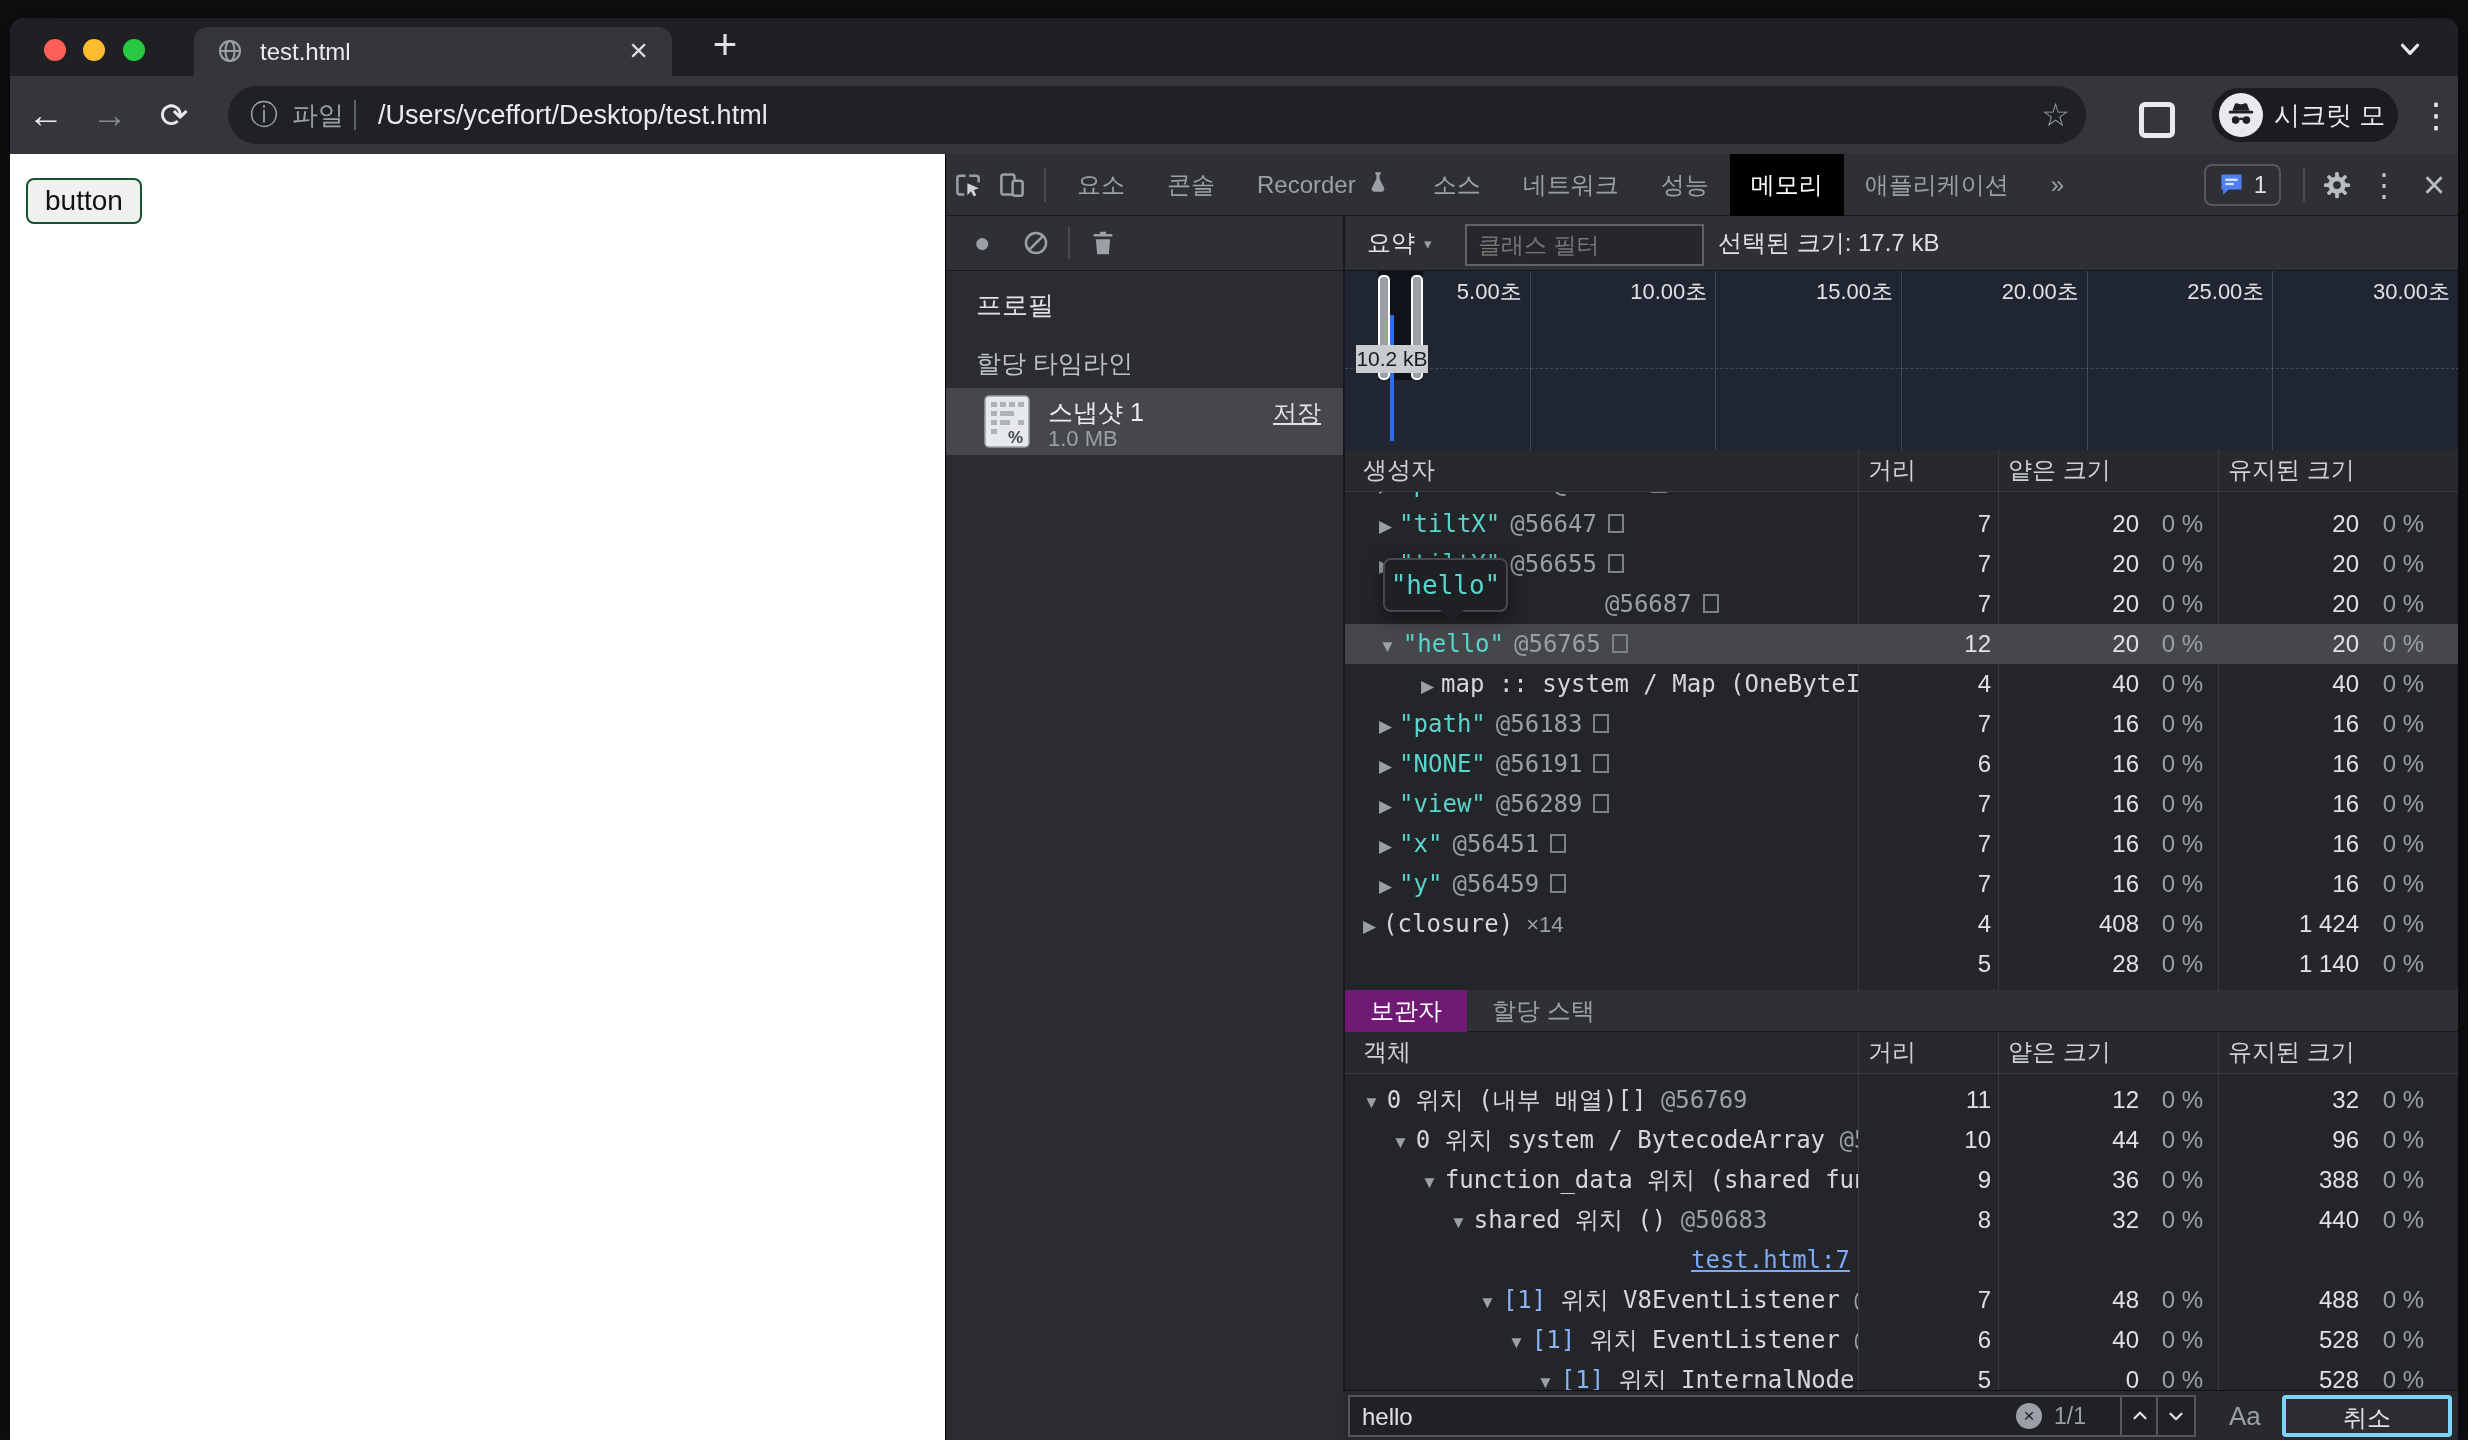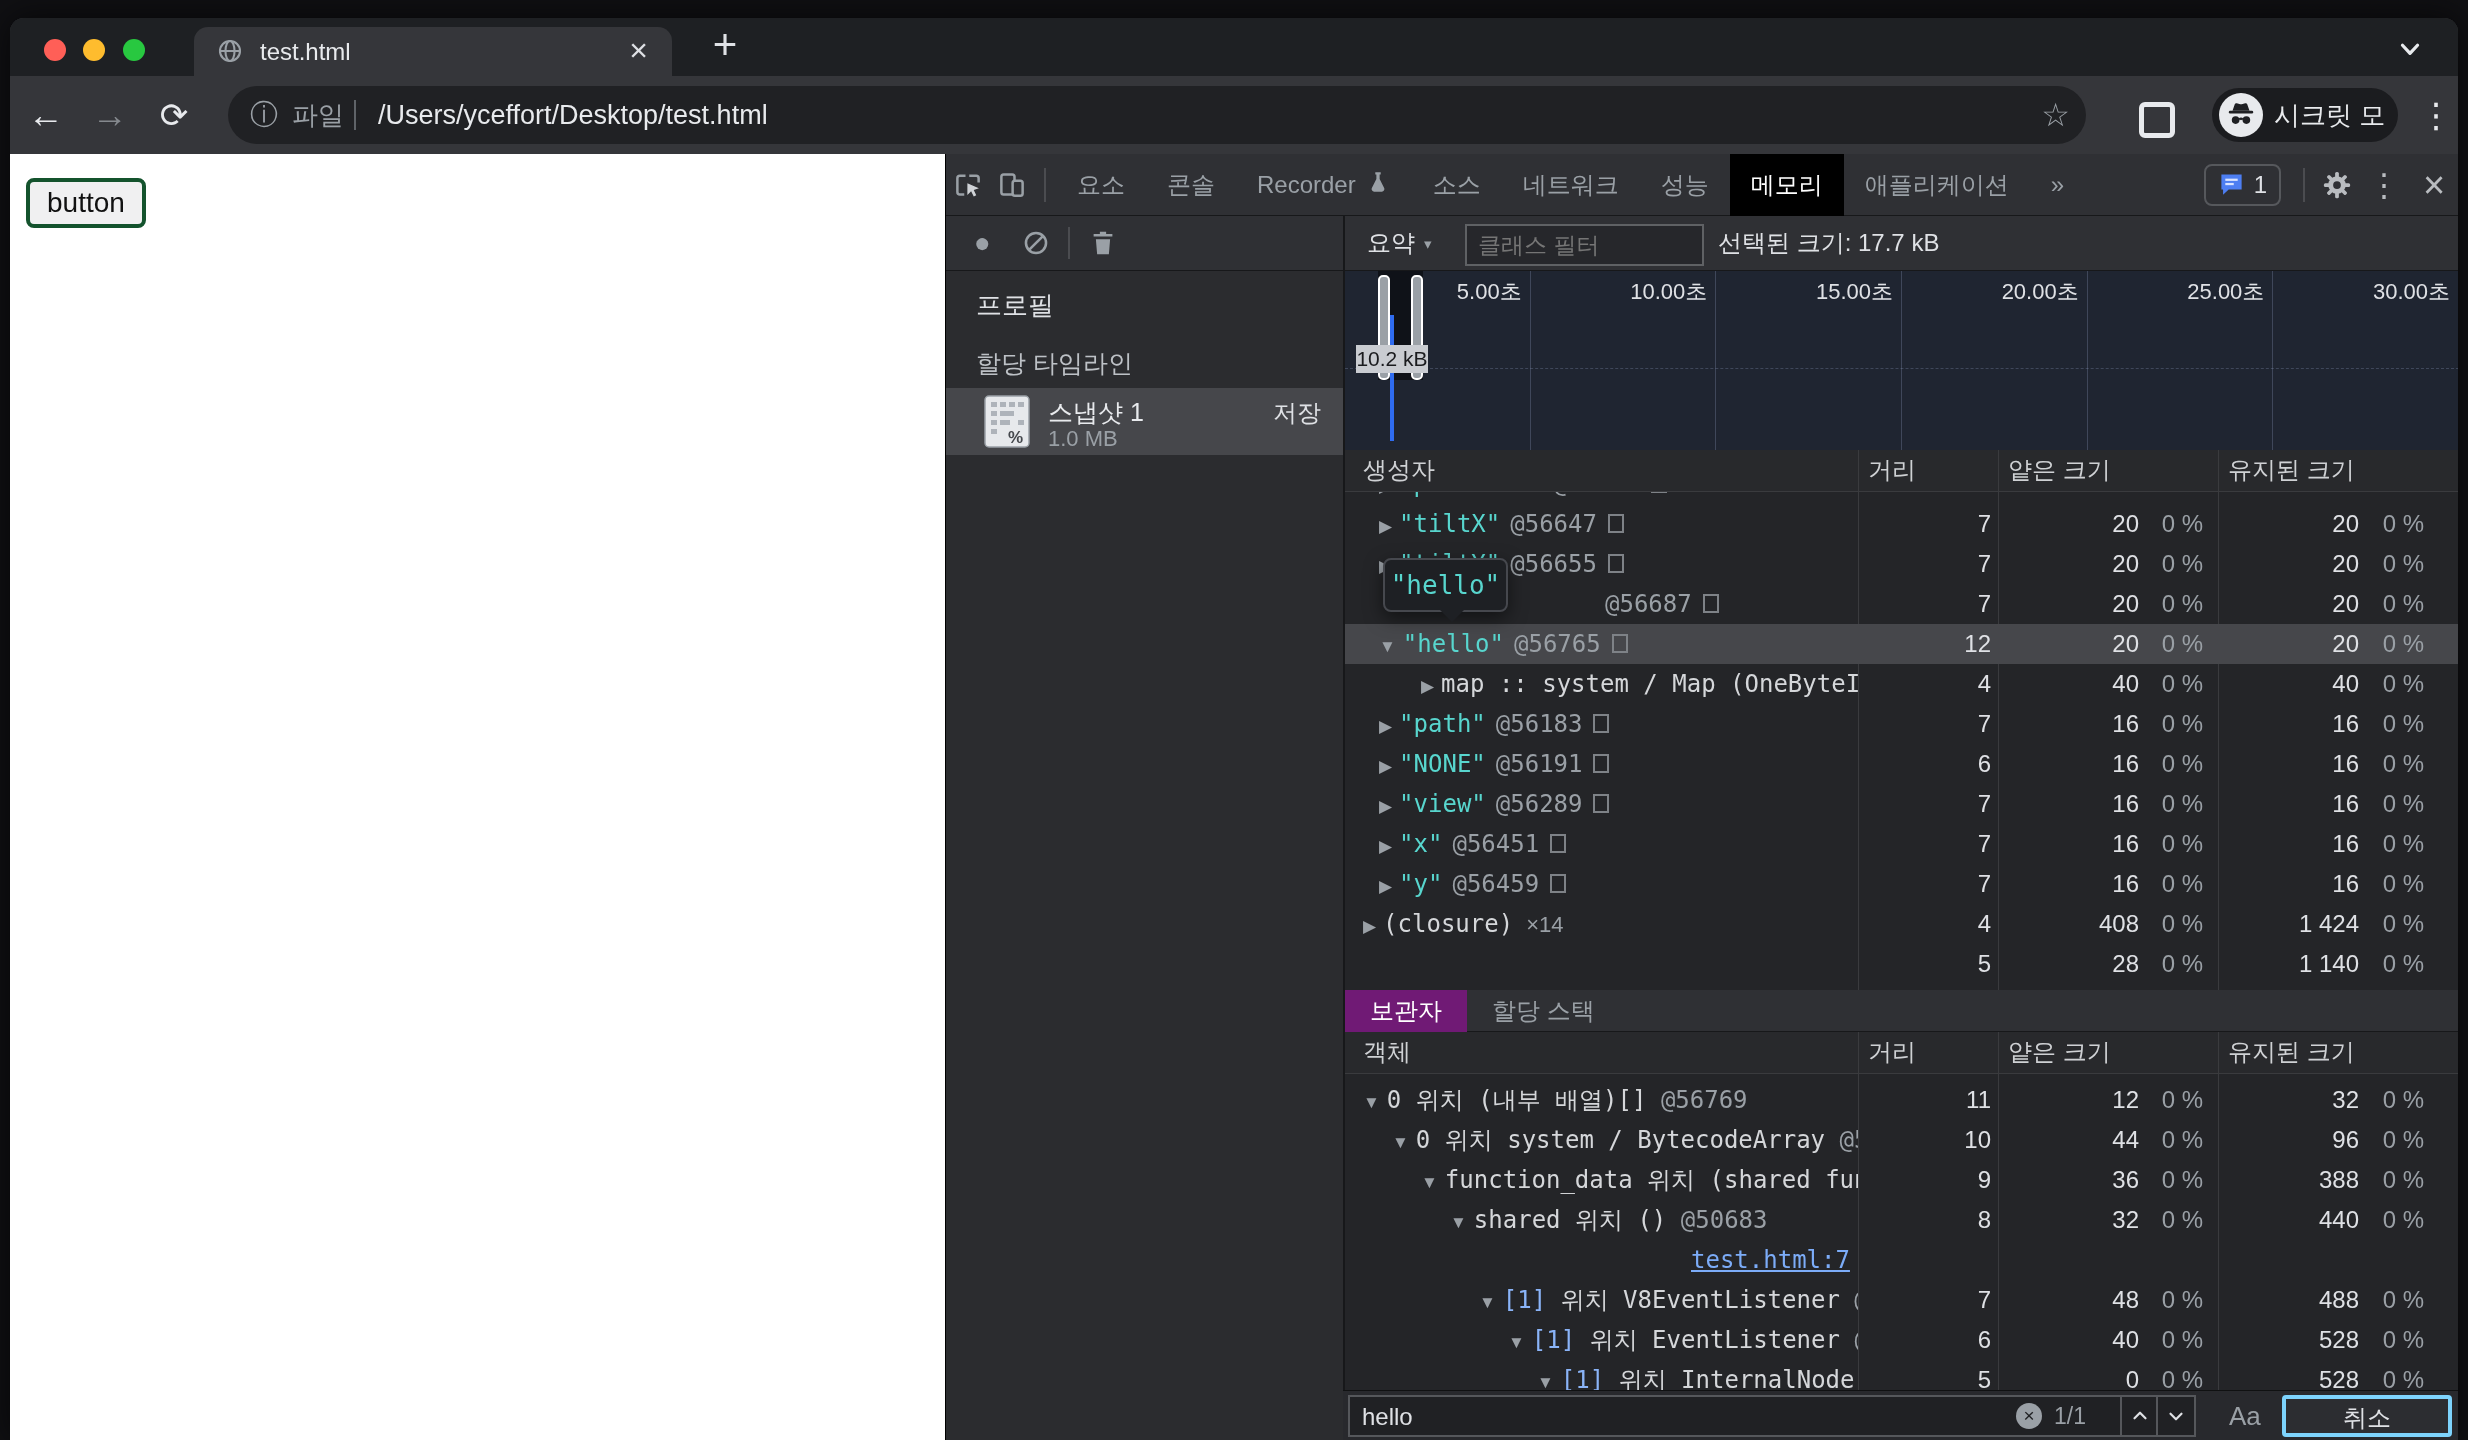--- a/index.html
+++ b/index.html
@@ -36,21 +36,21 @@
   .sidepanel{position:absolute;left:2129px;top:26px;width:26px;height:26px;border:5px solid #e8eaed;border-radius:6px;}
   .incog{position:absolute;left:2202px;top:12px;width:186px;height:54px;border-radius:27px;background:#1b1c1f;}
   .incog-circle{position:absolute;left:7px;top:5px;width:44px;height:44px;border-radius:50%;background:#e8eaed;
     display:flex;align-items:center;justify-content:center;}
   .incog-label{position:absolute;left:62px;top:0;line-height:54px;font-size:26px;color:#e8eaed;}
   .browser-menu{position:absolute;left:2404px;top:0;width:44px;height:78px;line-height:78px;
     text-align:center;font-size:34px;color:#e8eaed;}
   
   .page{position:absolute;left:0;top:136px;width:935px;height:1286px;background:#ffffff;}
   .page-button{position:absolute;left:16px;top:24px;padding:5px 17px;font-size:28px;color:#111;
-    background:#f0f0f1;border:4px solid #14532d;border-radius:8px;}
+    background:#f0f0f1;border:2px solid #14532d;border-radius:8px;}
   .devtools{position:absolute;left:935px;top:136px;width:1513px;height:1286px;background:#242528;
     border-left:1px solid #000;box-sizing:content-box;}
   
   .dt-toolbar1{position:absolute;left:0;top:0;width:100%;height:62px;background:#2f3034;
     border-bottom:1px solid #17181a;display:flex;align-items:center;box-sizing:border-box;}
   .dt-ico{display:inline-flex;align-items:center;justify-content:center;width:44px;height:62px;flex:none;}
   .vsep{width:2px;height:34px;background:#4b4c50;margin:0 10px;flex:none;}
   .dt-tabs{display:flex;height:62px;flex:none;}
   .dt-tab{height:62px;display:flex;align-items:center;gap:9px;padding:0 21px;font-size:24px;
     color:#9aa0a6;white-space:nowrap;}
@@ -74,21 +74,21 @@
     font-family:"Liberation Sans",sans-serif;outline:none;}
   .selsize{position:absolute;left:772px;top:0;line-height:54px;font-size:24px;color:#dfe1e5;}
   
   .sidebar{position:absolute;left:0;top:117px;width:397px;height:1169px;background:#2b2c2f;}
   .sb-profiles{position:absolute;left:30px;top:17px;font-size:26px;color:#dfe1e5;}
   .sb-section{position:absolute;left:30px;top:76px;font-size:25px;color:#bdc1c6;}
   .sb-item{position:absolute;left:0;top:117px;width:397px;height:67px;background:#46474b;}
   .sb-thumb{position:absolute;left:38px;top:7px;width:46px;height:53px;}
   .sb-name{position:absolute;left:102px;top:8px;font-size:25px;color:#e8eaed;}
   .sb-size{position:absolute;left:102px;top:38px;font-size:22px;color:#9aa0a6;}
-  .sb-save{position:absolute;right:22px;top:9px;font-size:24px;color:#dfe1e5;}
+  .sb-save{position:absolute;right:22px;top:9px;font-size:24px;color:#dfe1e5;text-decoration:underline;}
   .main-divider{position:absolute;left:397px;top:62px;width:2px;height:1224px;background:#17181a;}
   
   .timeline{position:absolute;left:399px;top:117px;width:1114px;height:179px;background:#1f2531;overflow:hidden;}
   .tl-cols{display:flex;height:100%;text-align:right;}
   .tl-col{flex:1;position:relative;border-right:1px solid rgba(148,163,199,.28);box-sizing:border-box;}
   .tl-label{position:absolute;right:8px;top:6px;font-size:22px;color:#dfe1e5;}
   .tl-hline{position:absolute;left:0;top:97px;width:100%;border-top:1px dashed rgba(148,163,199,.28);}
   .tl-range{position:absolute;left:33px;top:0;width:45px;height:109px;background:rgba(0,0,0,.5);}
   .tl-handle{position:absolute;top:4px;width:12px;height:105px;background:#9aa0a6;border:2px solid #fff;
     border-radius:5px;box-sizing:border-box;}

